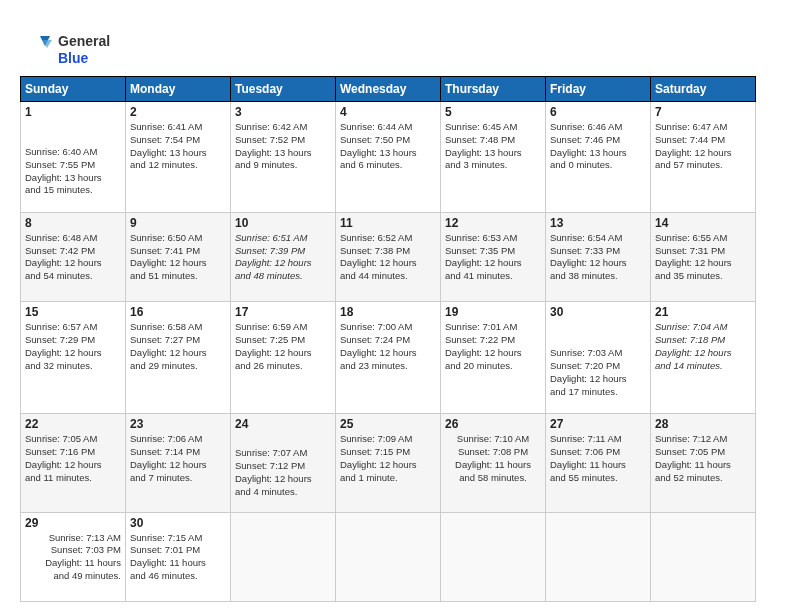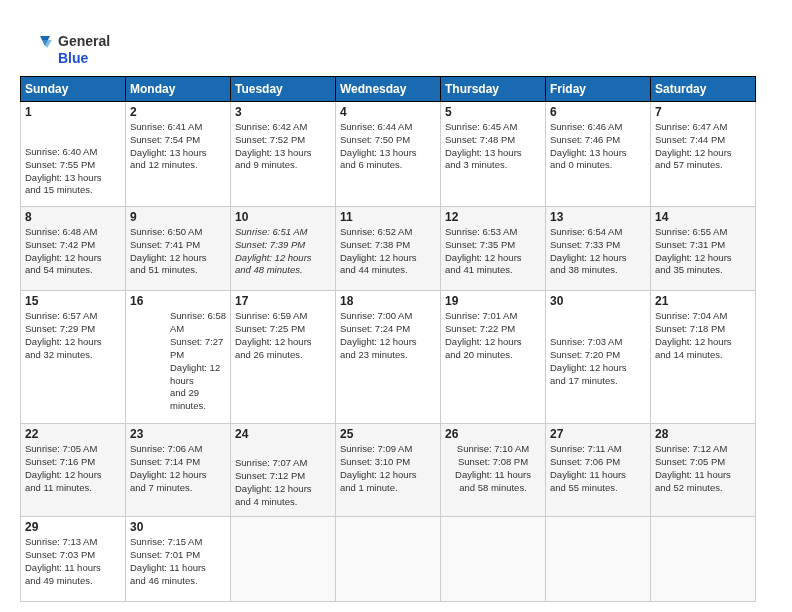--- a/index.html
+++ b/index.html
@@ -226,21 +226,21 @@
         <tr>
           <td>
             <span class="day-num">15</span>
             <div class="day-info" style="white-space: pre-line;">Sunrise: 6:57 AM
 Sunset: 7:29 PM
 Daylight: 12 hours
 and 32 minutes.</div>
           </td>
           <td>
             <span class="day-num">16</span>
-            <div class="day-info" style="white-space: pre-line; margin-left: 40px;">Sunrise: 6:58 AM
+            <div class="day-info" style="white-space: pre-line;">Sunrise: 6:58 AM
 Sunset: 7:27 PM
 Daylight: 12 hours
 and 29 minutes.</div>
           </td>
           <td>
             <span class="day-num">17</span>
             <div class="day-info" style="white-space: pre-line;">Sunrise: 6:59 AM
 Sunset: 7:25 PM
 Daylight: 12 hours
 and 26 minutes.</div>
@@ -261,21 +261,21 @@
           </td>
           <td>
             <span class="day-num">30</span>
             <div class="day-info" style="white-space: pre-line; margin-top: 28px;">Sunrise: 7:03 AM
 Sunset: 7:20 PM
 Daylight: 12 hours
 and 17 minutes.</div>
           </td>
           <td>
             <span class="day-num">21</span>
-            <div class="day-info" style="white-space: pre-line;">Sunrise: 7:04 AM
+            <div class="day-info" style="white-space: pre-line; font-style: italic;">Sunrise: 7:04 AM
 Sunset: 7:18 PM
 Daylight: 12 hours
 and 14 minutes.</div>
           </td>
         </tr>
         <tr>
           <td>
             <span class="day-num">22</span>
             <div class="day-info" style="white-space: pre-line;">Sunrise: 7:05 AM
 Sunset: 7:16 PM
@@ -292,21 +292,21 @@
           <td>
             <span class="day-num">24</span>
             <div class="day-info" style="white-space: pre-line; margin-top: 16px;">Sunrise: 7:07 AM
 Sunset: 7:12 PM
 Daylight: 12 hours
 and 4 minutes.</div>
           </td>
           <td>
             <span class="day-num">25</span>
             <div class="day-info" style="white-space: pre-line;">Sunrise: 7:09 AM
-Sunset: 3:10 PM
+Sunset: 7:15 PM
 Daylight: 12 hours
 and 1 minute.</div>
           </td>
           <td>
             <span class="day-num">26</span>
             <div class="day-info" style="white-space: pre-line; text-align: center;">Sunrise: 7:10 AM
 Sunset: 7:08 PM
 Daylight: 11 hours
 and 58 minutes.</div>
           </td>
@@ -321,21 +321,21 @@
             <span class="day-num">28</span>
             <div class="day-info" style="white-space: pre-line;">Sunrise: 7:12 AM
 Sunset: 7:05 PM
 Daylight: 11 hours
 and 52 minutes.</div>
           </td>
         </tr>
         <tr>
           <td>
             <span class="day-num">29</span>
-            <div class="day-info" style="white-space: pre-line;">Sunrise: 7:13 AM
+            <div class="day-info" style="white-space: pre-line; text-align: right;">Sunrise: 7:13 AM
 Sunset: 7:03 PM
 Daylight: 11 hours
 and 49 minutes.</div>
           </td>
           <td>
             <span class="day-num">30</span>
             <div class="day-info" style="white-space: pre-line;">Sunrise: 7:15 AM
 Sunset: 7:01 PM
 Daylight: 11 hours
 and 46 minutes.</div>

